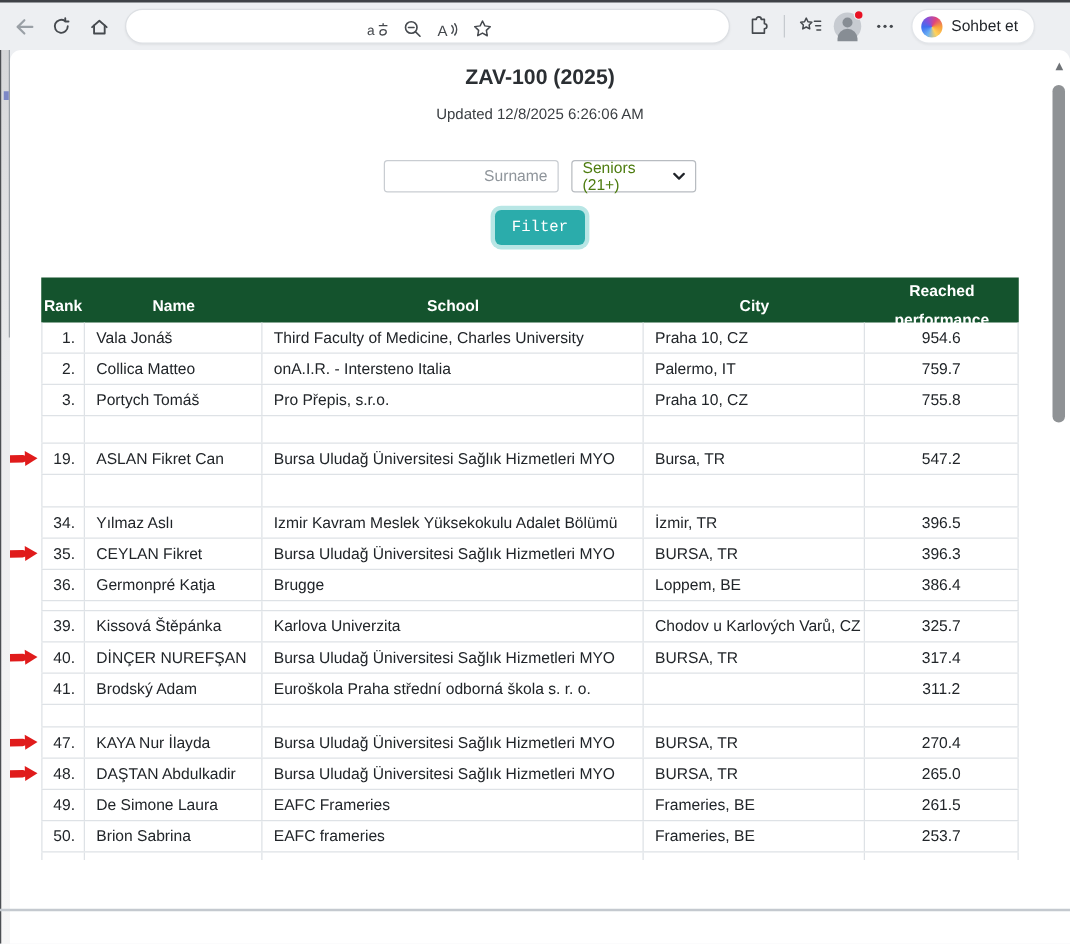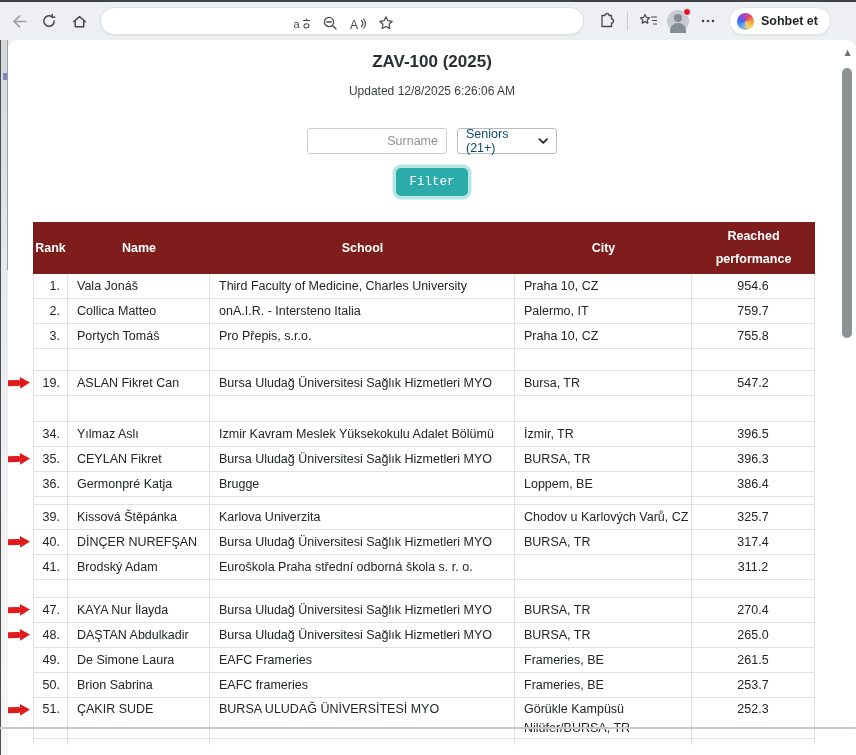--- a/index.html
+++ b/index.html
@@ -20,46 +20,46 @@
   .url-icons { display:flex; align-items:center; gap:2px; }
   .divider { width:1px; height:18px; background:#c6cacf; margin:0 5px; flex:0 0 auto; }
   .avatar { position:relative; width:22px; height:22px; border-radius:50%; background:#c7cbd1; overflow:visible; }
   .avatar .head { position:absolute; top:4px; left:7px; width:8px; height:8px; border-radius:50%; background:#878d94; }
   .avatar .body { position:absolute; top:13px; left:3px; width:16px; height:10px; border-radius:8px 8px 0 0; background:#878d94; }
   .avatar .dot { position:absolute; top:-2px; right:-2px; width:8px; height:8px; border-radius:50%; background:#e81123; border:1.5px solid #edeff2; }
   .copilot-pill { height:28px; margin-left:6px; background:#fff; border:1px solid #e2e5e9; border-radius:14px;
     display:flex; align-items:center; gap:7px; padding:0 12px 0 7px; box-shadow:0 1px 2px rgba(0,0,0,.05); }
   .copilot-logo { width:17px; height:17px; border-radius:50%;
     background:conic-gradient(from 210deg,#6ab0f3,#3d6ef0,#8a4fd8,#e0457b,#f7a03c,#ffd35c,#6ab0f3); }
-  .copilot-pill span { font-size:12.5px; color:#1f2328;font-weight:bold; }
+  .copilot-pill span { font-size:12.5px; color:#1f2328; }
 
   
   .left-strip { position:absolute; top:40px; left:0; width:8px; bottom:0;
     background:linear-gradient(#d6d7d9,#e9eaec 35%,#f2f2f3 70%,#f6f6f6); border-left:1px solid #4b4e52; }
   .left-strip .strip-line { position:absolute; top:0; right:0; width:1px; height:230px; background:#9aa0a6; }
   .left-strip .strip-mark { position:absolute; top:33px; left:2px; width:4px; height:7px; background:#7d88c6; }
   .page { position:absolute; top:40px; left:8px; right:0; bottom:0; background:#fff;
     border-radius:9px 9px 0 0; padding-top:12px; overflow:hidden; }
   .page-title { text-align:center; font-size:17px; font-weight:bold; color:#2b2f33; height:20px; margin-bottom:12px; }
   .page-updated { text-align:center; font-size:12px; color:#3a3e42; height:14px; margin-bottom:30px; }
 
   .filters { display:flex; justify-content:center; align-items:center; gap:10px; height:26px; margin-bottom:14px; }
   .surname-input { width:140px; height:26px; border:1px solid #c9cdd2; border-radius:3px; padding:0 8px;
     font-size:12.5px; font-family:inherit; color:#222; outline:none;text-align:right; }
   .surname-input::placeholder { color:#8f959b; }
   .category-select { width:100px; height:26px; border:1px solid #b8bcc1; border-radius:3px; background:#fff;
-    display:flex; align-items:center; justify-content:space-between; padding:0 8px; font-size:12.5px; color:#0c4a6e; }
+    display:flex; align-items:center; justify-content:space-between; padding:0 8px; font-size:12.5px; color:#4d7c0f; }
   .btn-row { display:flex; justify-content:center; height:28px; margin-bottom:26px; }
   .filter-btn { min-width:56px; height:28px; border:none; border-radius:5px; background:#2bacab; color:#fff;
     font-size:12.5px; font-family:Liberation Mono, monospace; padding:0 13px;
     box-shadow:0 0 0 3.5px #b8e6e5; outline:none; }
 
   
   .tbl { margin-left:25px; width:782px; font-size:12.5px; color:#212529; }
-  .thead { display:grid; grid-template-columns:35px 142px 305px 177px 123px; background:#7f1d1d; height:52px; }
+  .thead { display:grid; grid-template-columns:35px 142px 305px 177px 123px; background:#14532d; height:36px; }
   .th { color:#fff; font-weight:bold; font-size:12.5px; display:flex; align-items:center; justify-content:center;
     text-align:center; line-height:23px; padding:0 4px; }
   .tr { display:grid; grid-template-columns:35px 142px 305px 177px 123px; height:25px; position:relative;
     border-bottom:1px solid #dee2e6; }
   .tr.tall { height:41px; }
   .tr.gap { border-bottom:1px solid #dee2e6; }
   .tr.gap.cut { border-bottom:none; }
   .td { border-right:1px solid #dee2e6; display:flex; align-items:center; overflow:hidden; }
   .td:first-child { border-left:1px solid #dee2e6; }
   .td.rank { justify-content:flex-end; padding-right:7px; }
@@ -348,32 +348,20 @@
             <div class="td city">Frameries, BE</div>
             <div class="td perf">261.5</div>
           </div>
           <div class="tr">
             <div class="td rank">50.</div>
             <div class="td name">Brion Sabrina</div>
             <div class="td school">EAFC frameries</div>
             <div class="td city">Frameries, BE</div>
             <div class="td perf">253.7</div>
           </div>
-          <div class="tr tall">
-            <div class="td rank">51.</div>
-            <div class="td name">ÇAKIR SUDE</div>
-            <div class="td school">BURSA ULUDAĞ ÜNİVERSİTESİ MYO</div>
-            <div class="td city">Görükle Kampüsü
-Nilüfer/BURSA, TR</div>
-            <div class="td perf">252.3</div>
-            <div class="red-arrow">
-              <div class="shaft"></div>
-              <div class="head"></div>
-            </div>
-          </div>
           <div class="tr gap cut" style="height: 6px;">
             <div class="td"></div>
             <div class="td"></div>
             <div class="td"></div>
             <div class="td"></div>
             <div class="td"></div>
           </div>
         </div>
     </div>
   </div>

